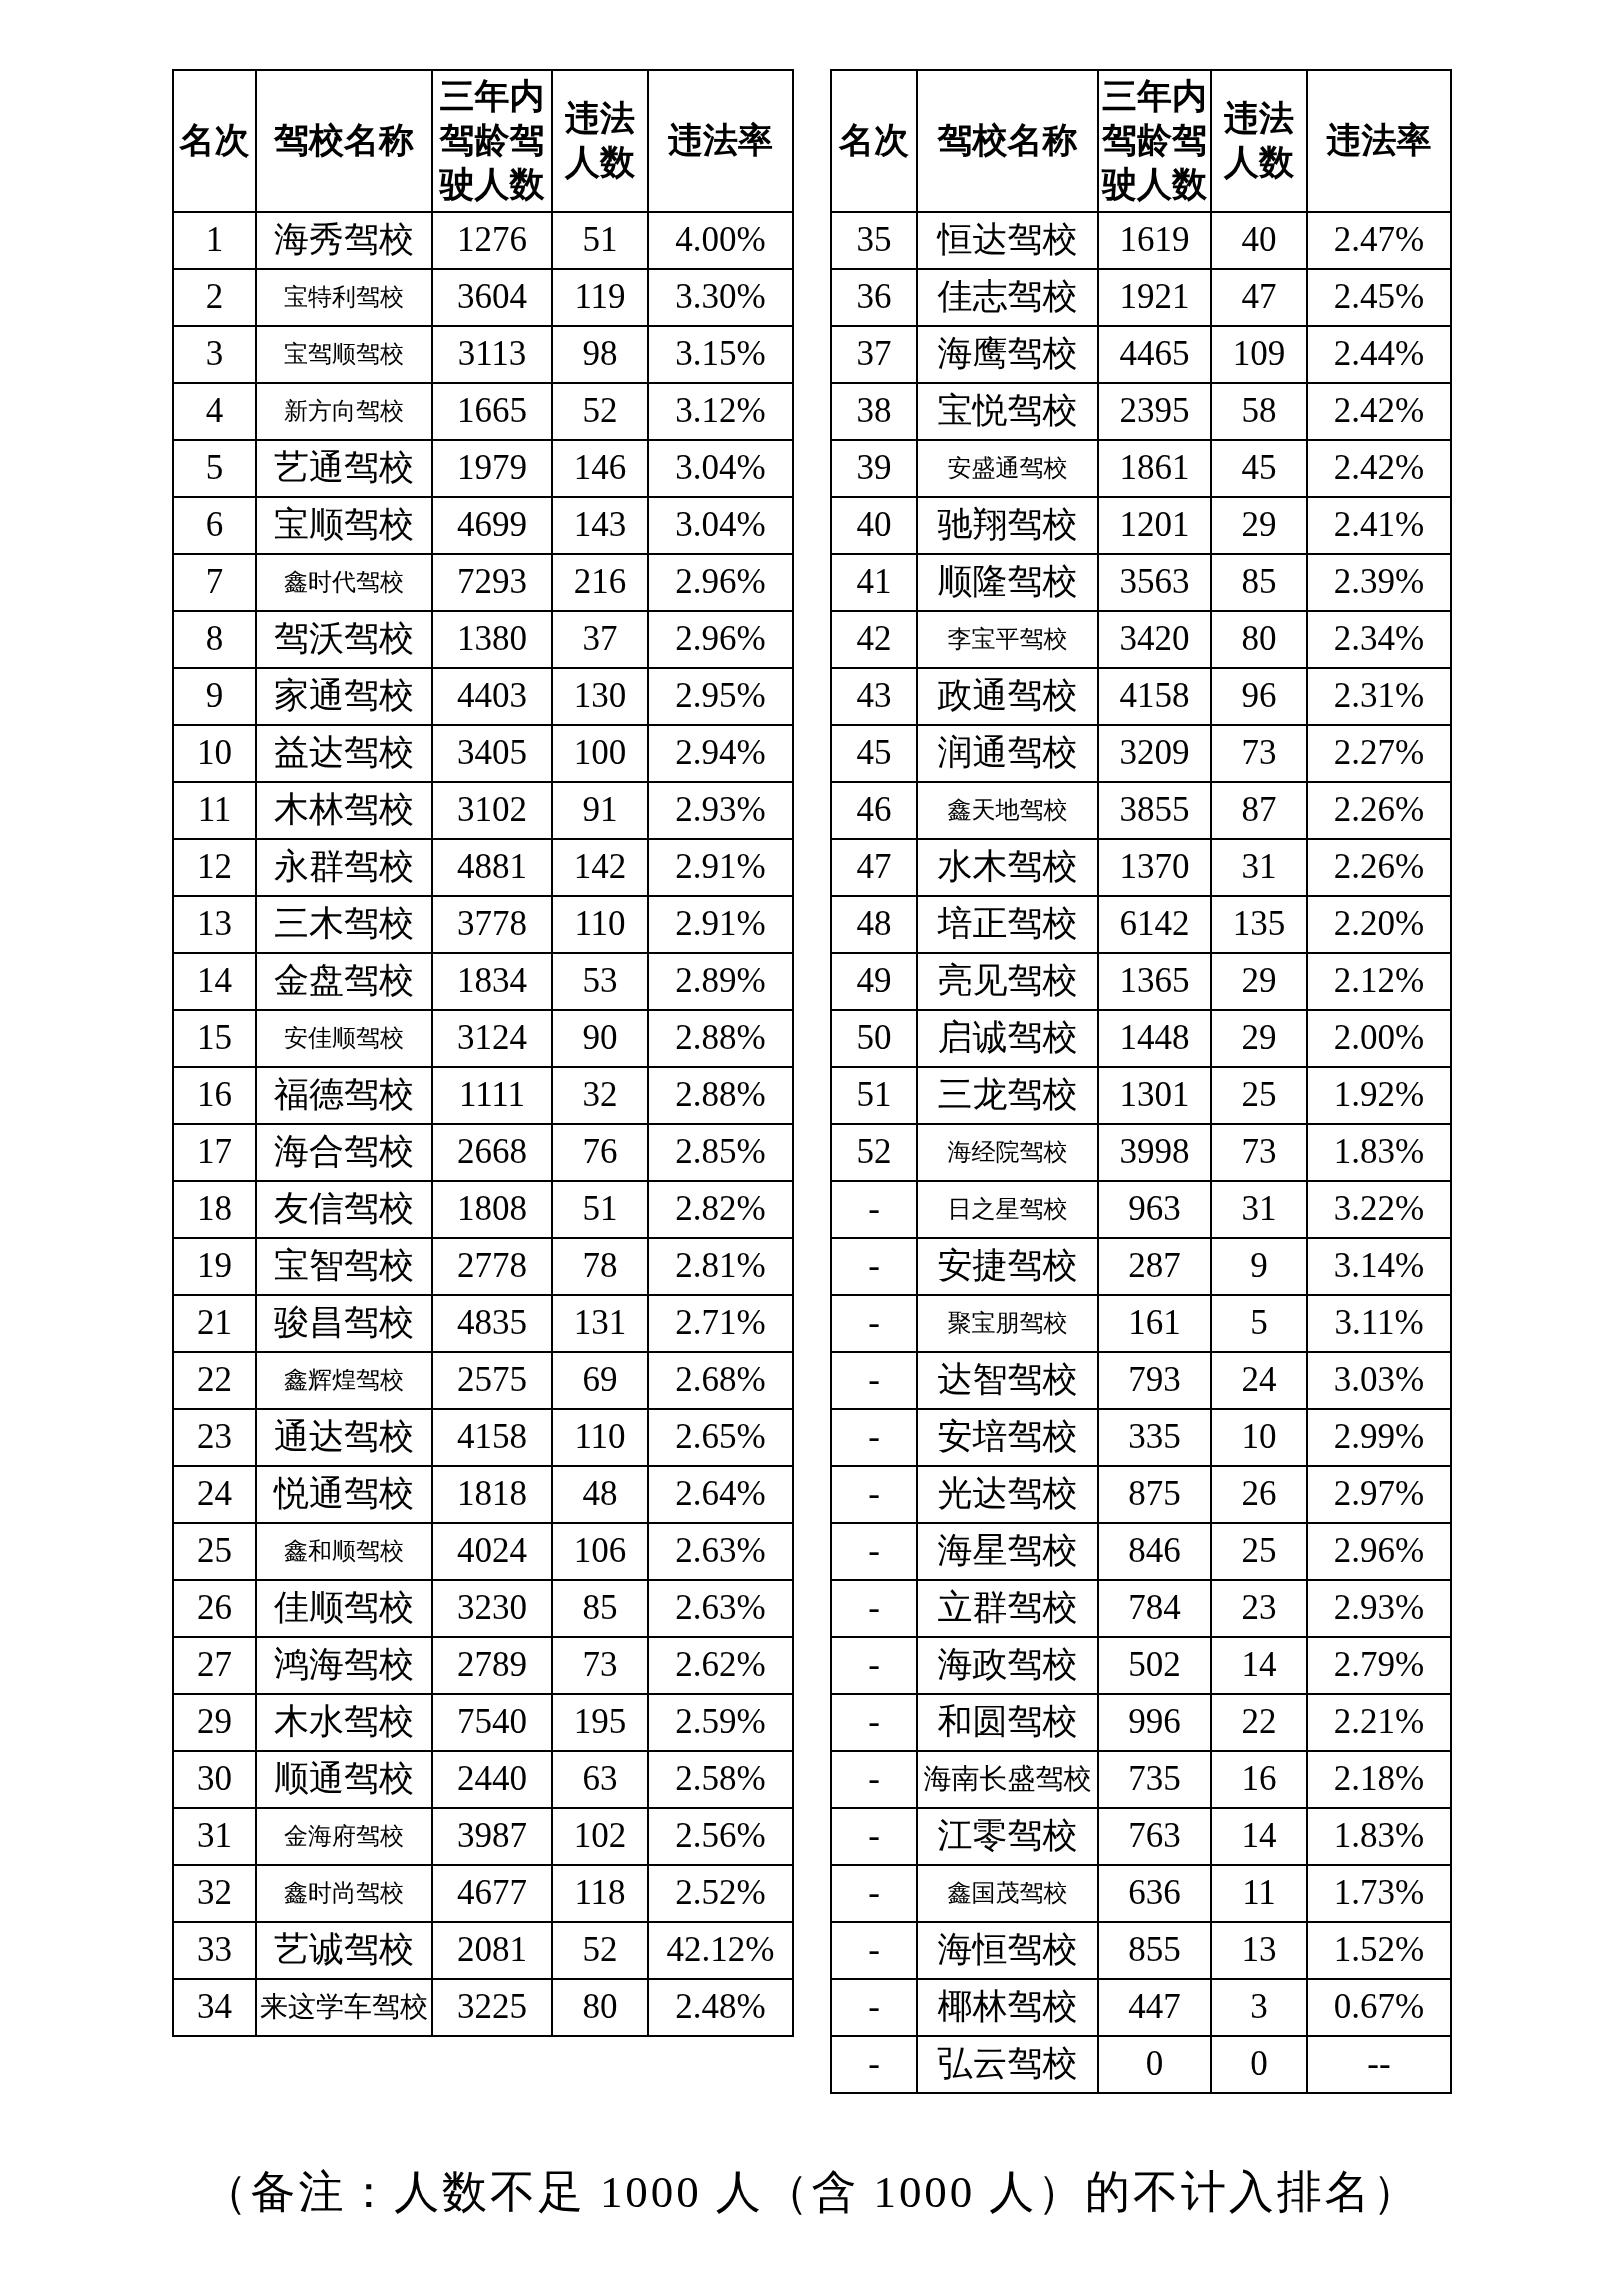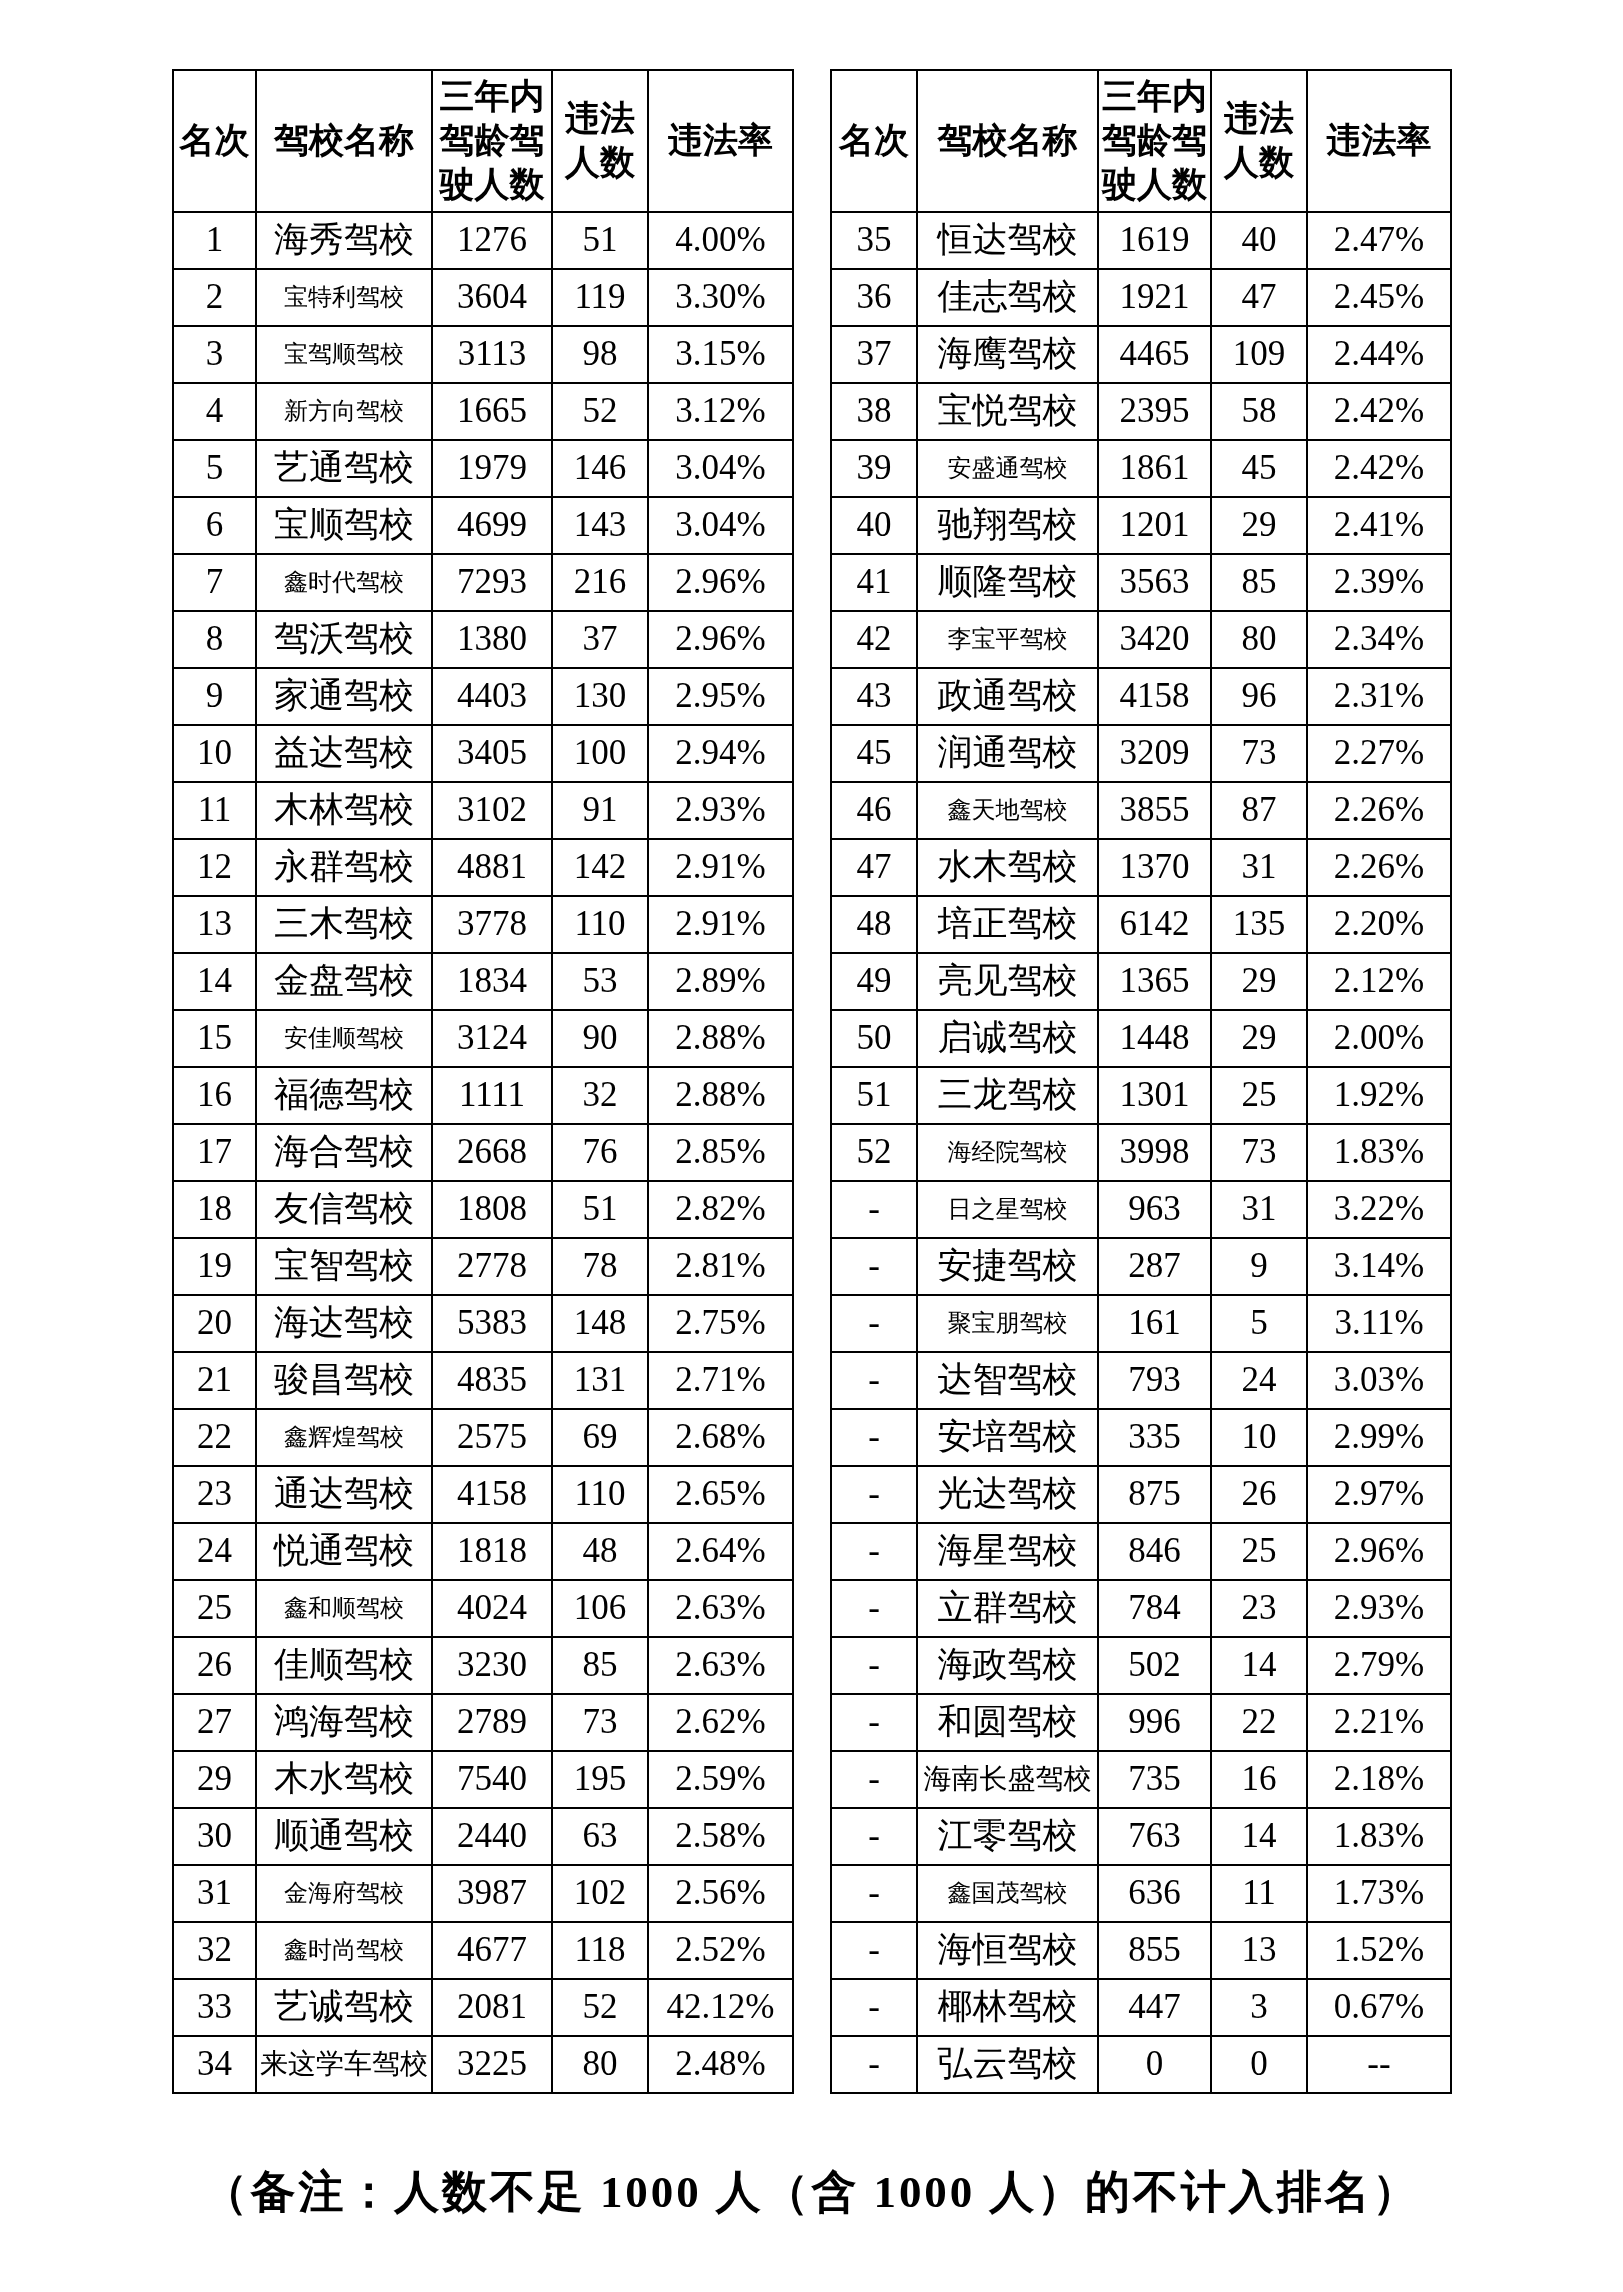--- a/index.html
+++ b/index.html
@@ -57,21 +57,21 @@
   td.long  { font-size: 24px; margin-left: 21px; }
   td.xlong { font-size: 28px; }
   .note {
     position: absolute;
     top: 2162px;
     left: 0;
     width: 100%;
     text-align: center;
     font-size: 45px;
     letter-spacing: 2.9px;
-    font-weight: bold;
+    font-weight: normal;
   }
 </style>
 </head>
 <body>
 
 <div class="page">
 
   <table class="rank-table tbl-left">
     <colgroup>
       <col style="width:83px">
@@ -217,27 +217,20 @@
           <td>2.82%</td>
         </tr>
         <tr>
           <td>19</td>
           <td>宝智驾校</td>
           <td>2778</td>
           <td>78</td>
           <td>2.81%</td>
         </tr>
         <tr>
-          <td>20</td>
-          <td>海达驾校</td>
-          <td>5383</td>
-          <td>148</td>
-          <td>2.75%</td>
-        </tr>
-        <tr>
           <td>21</td>
           <td>骏昌驾校</td>
           <td>4835</td>
           <td>131</td>
           <td>2.71%</td>
         </tr>
         <tr>
           <td>22</td>
           <td class="long">鑫辉煌驾校</td>
           <td>2575</td>

